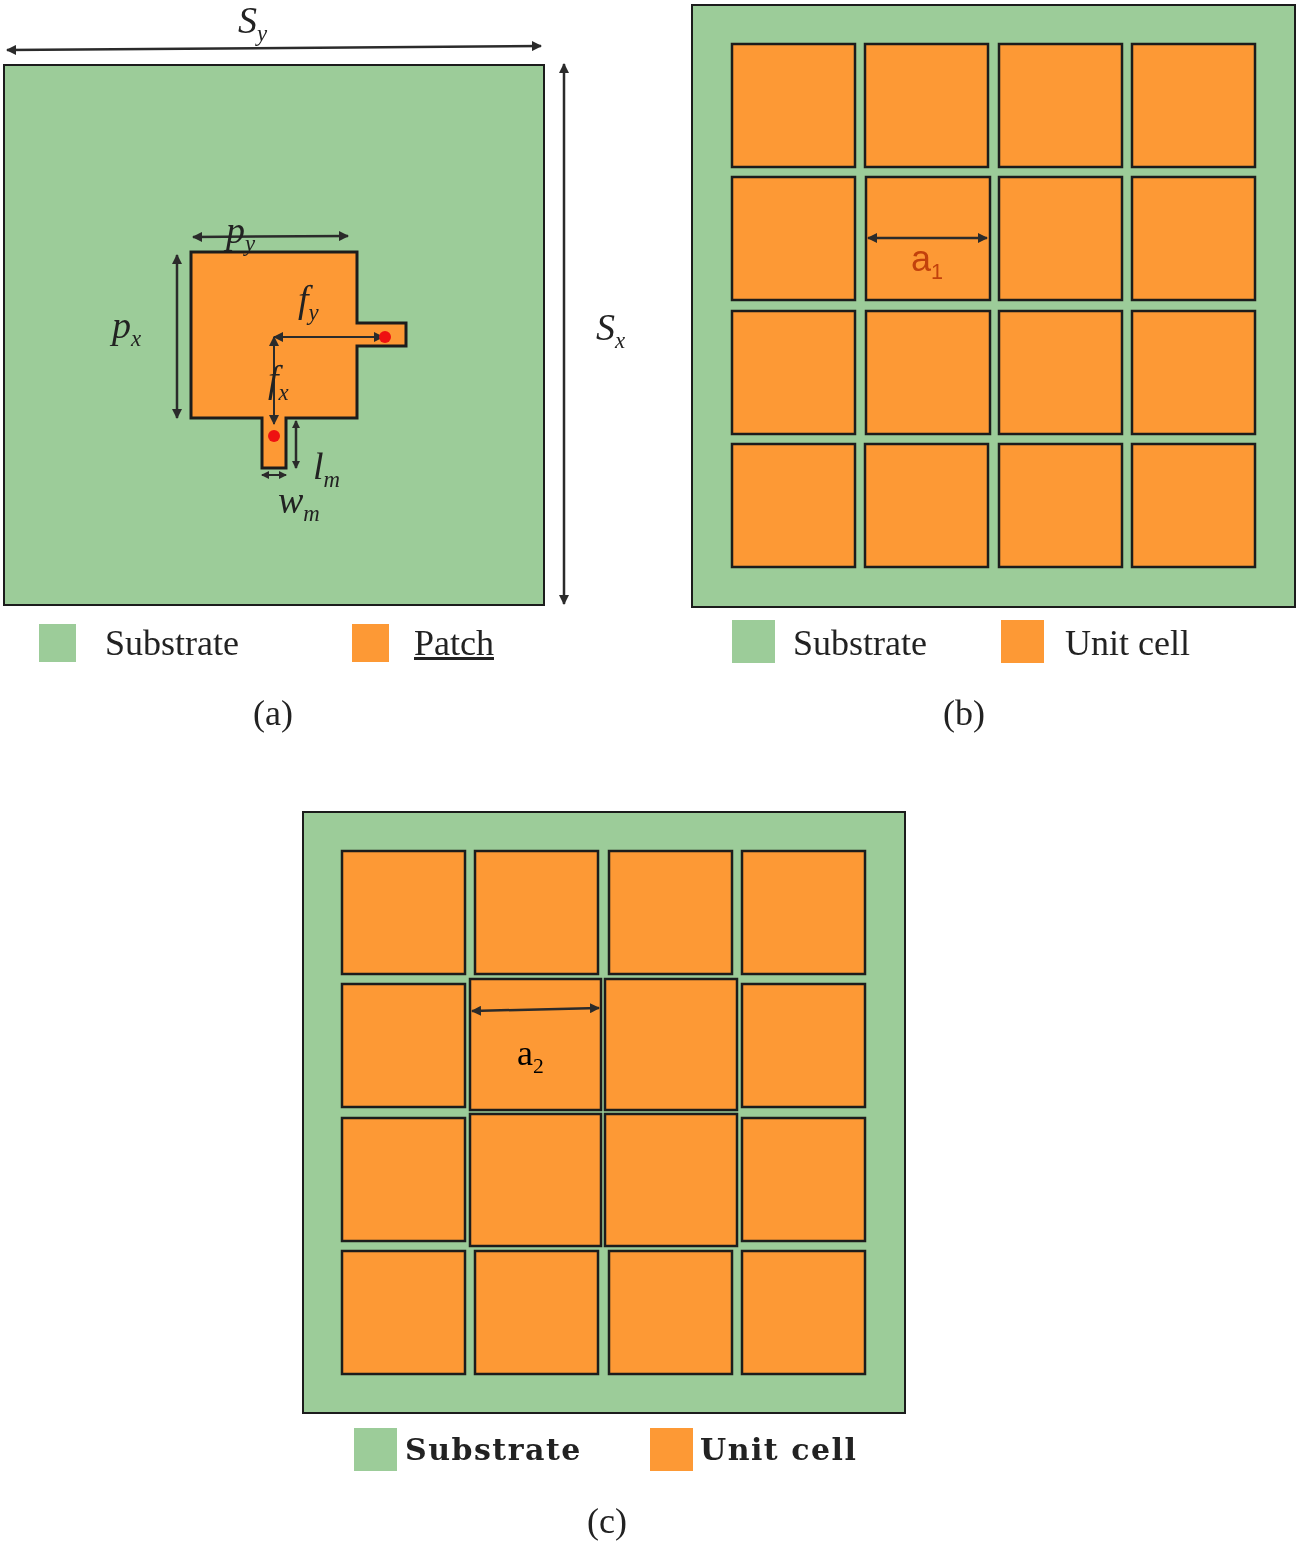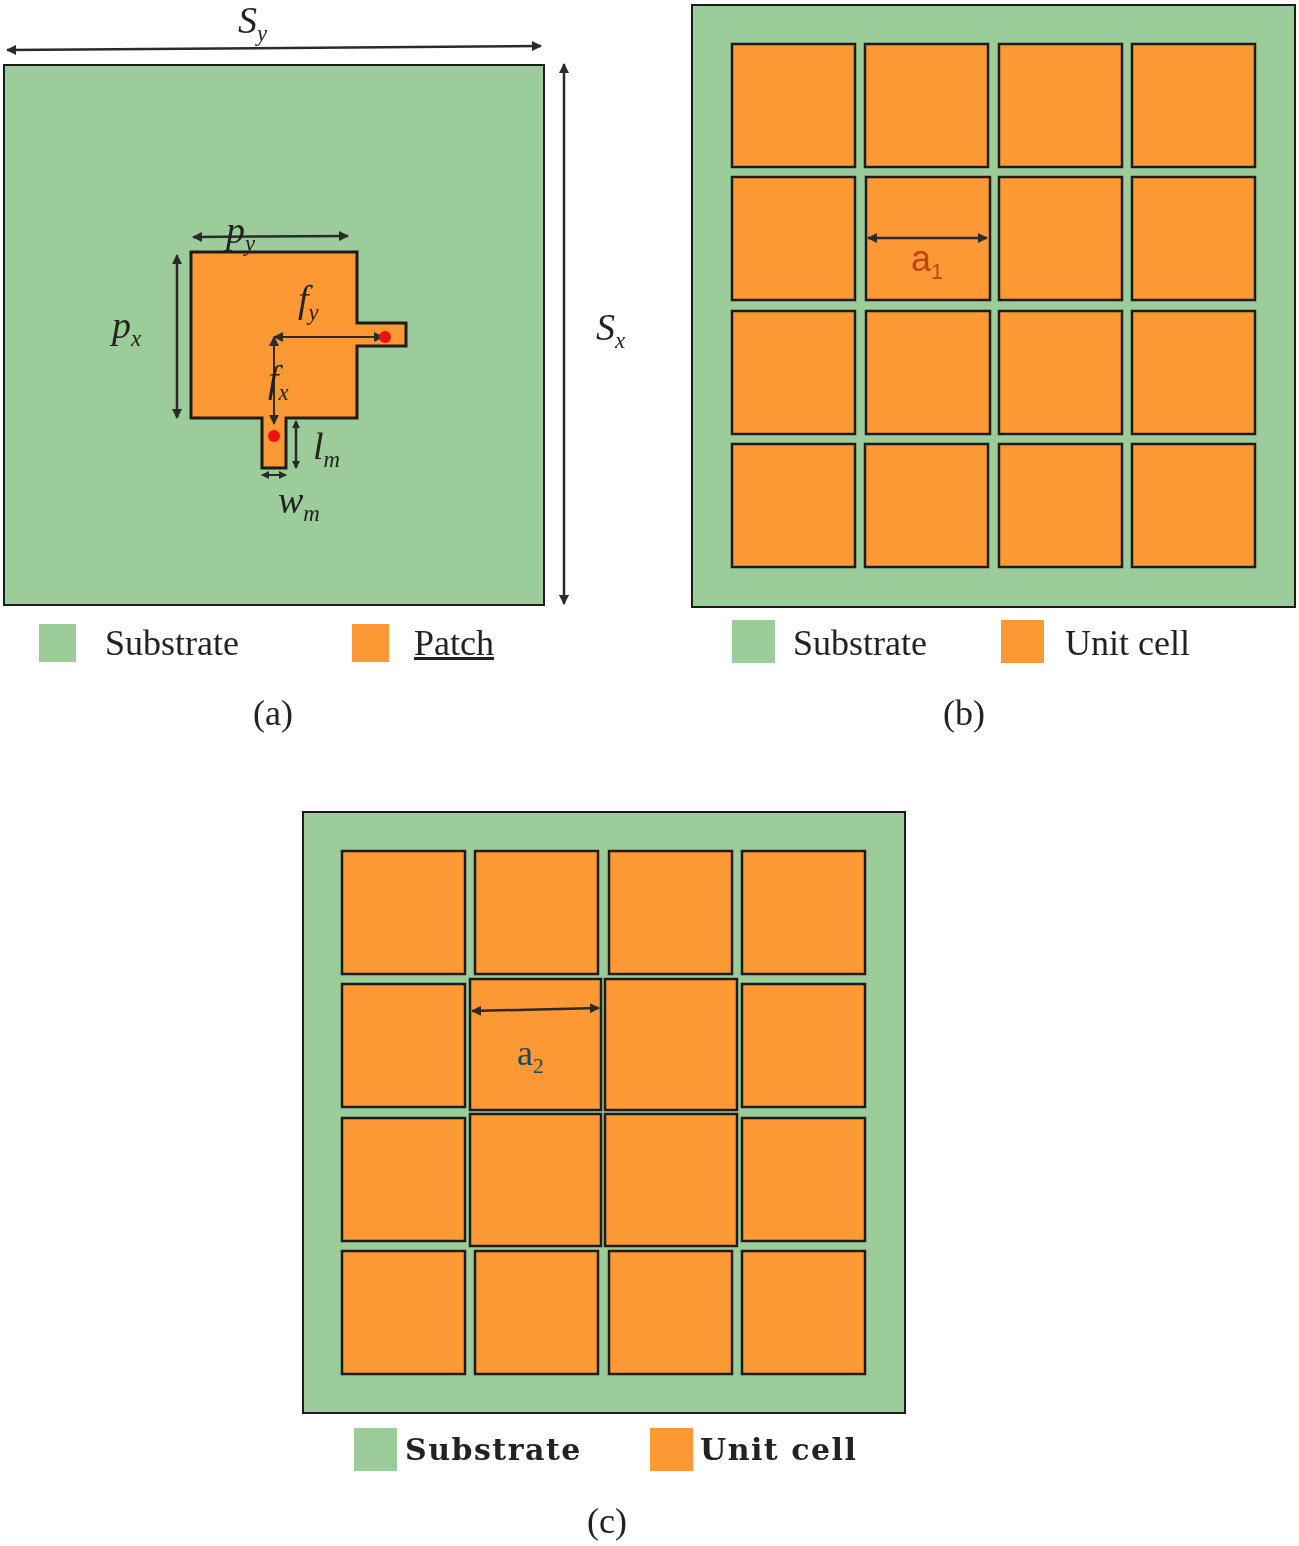--- a/index.html
+++ b/index.html
@@ -110,21 +110,21 @@
 </div>
 <div class="lbl ital sym" style="left:112px;top:275px;margin-top:28px;">
   <span>p</span><span class="sub">x</span>
 </div>
 <div class="lbl ital sym" style="left:298px;top:277px;">
   <span>f</span><span class="sub">y</span>
 </div>
 <div class="lbl ital sym" style="left:230px;top:357px;margin-left:38px;">
   <span>f</span><span class="sub">x</span>
 </div>
-<div class="lbl ital sym" style="left:313px;top:424px;">
+<div class="lbl ital sym" style="left:313px;top:444px;">
   <span>l</span><span class="sub">m</span>
 </div>
 <div class="lbl ital sym" style="left:278px;top:478px;">
   <span>w</span><span class="sub">m</span>
 </div>
 
 <div class="swatch" style="left:39px;top:624px;width:37px;height:38px;background:#9ccc99;"></div>
 <div class="lbl legend-text" style="left:105px;top:622px;">Substrate</div>
 <div class="swatch" style="left:352px;top:624px;width:37px;height:38px;background:#fd9935;"></div>
 <div class="lbl legend-text" style="left:414px;top:622px;text-decoration:underline;">Patch</div>
@@ -132,20 +132,20 @@
 
 <div class="lbl" style="left:911px;top:238px;font-family:'Liberation Sans',sans-serif;font-size:36px;color:#c2410c;">
   <span>a</span><span class="sub">1</span>
 </div>
 <div class="swatch" style="left:732px;top:620px;width:43px;height:43px;background:#9ccc99;"></div>
 <div class="lbl legend-text" style="left:793px;top:622px;">Substrate</div>
 <div class="swatch" style="left:1001px;top:620px;width:43px;height:43px;background:#fd9935;"></div>
 <div class="lbl legend-text" style="left:1065px;top:622px;">Unit cell</div>
 <div class="lbl caption" style="left:943px;top:692px;">(b)</div>
 
-<div class="lbl" style="left:517px;top:1032px;font-size:36px;color:#0c4a6e;">
+<div class="lbl" style="left:517px;top:1032px;font-size:36px;color:#000000;">
   <span>a</span><span class="sub">2</span>
 </div>
 <div class="swatch" style="left:354px;top:1428px;width:43px;height:43px;background:#9ccc99;"></div>
 <div class="lbl wide" style="left:405px;top:1432px;">Substrate</div>
 <div class="swatch" style="left:650px;top:1428px;width:43px;height:43px;background:#fd9935;"></div>
 <div class="lbl wide" style="left:700px;top:1432px;">Unit cell</div>
 <div class="lbl caption" style="left:587px;top:1500px;">(c)</div>
 
 </body></html>

